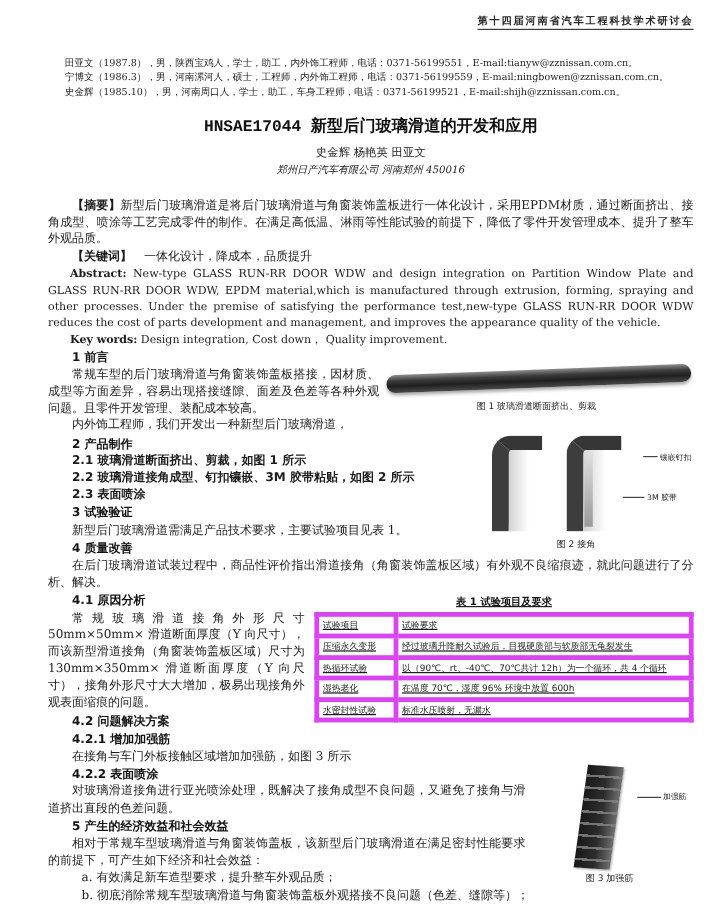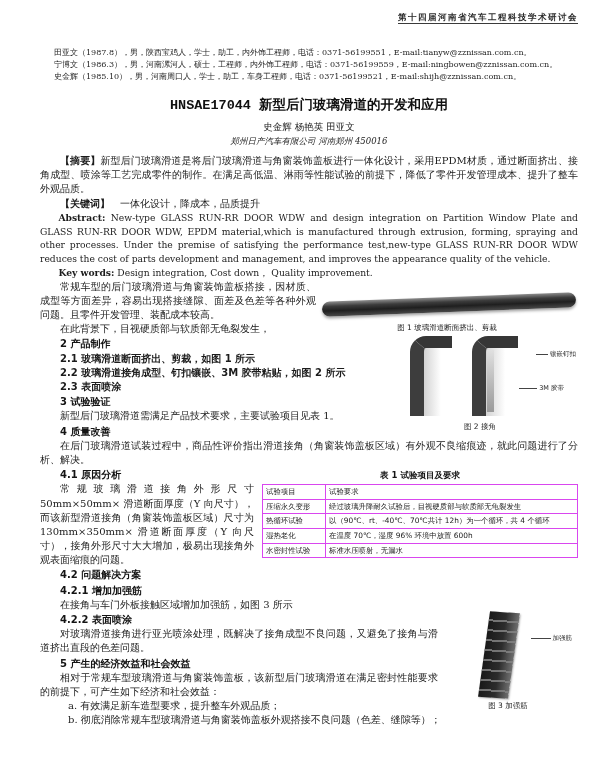--- a/index.html
+++ b/index.html
@@ -17,21 +17,21 @@
   .conf-header span { border-bottom:1px solid #3a3a3a; padding-bottom:1px; }
   .credits { margin:23px 0 0 14px; font-size:8px; line-height:1.5; color:#242424; }
   .title {
     text-align:center; font-family:Liberation Mono, monospace;
     font-weight:bold; font-size:13.5px; color:#101010; margin-top:13px;
   }
   .authors { text-align:center; font-size:9.5px; margin-top:7px; }
   .affil   { text-align:center; font-size:8.5px; font-style:italic; margin-top:2px; }
   .para { font-size:10px; line-height:1.42; text-align:justify; margin:0; }
   .indent { text-indent:2em; }
-  .mt { margin-top:6px; }
+  .mt { margin-top:17px; }
   .en { font-size:9.2px; line-height:1.5; }
   .h2, .h3 {
     font-family:"DejaVu Sans","Liberation Sans",sans-serif; font-weight:bold;
     font-size:10px; line-height:1.42; padding-left:2em; margin:1px 0 0 0; color:#141414;
   }
   .bold-item { font-family:"DejaVu Sans","Liberation Sans",sans-serif; font-weight:bold; padding-left:2em; text-indent:0; }
   .abc { padding-left:2.8em; text-indent:0; }
   .clear { clear:both; }
   
   .fig1 { float:right; width:262px; margin:3px 0 0 10px; }
@@ -54,24 +54,24 @@
   .gshape2 .channel {
     position:absolute; left:1px; top:2px; width:7px; height:62px;
     background:linear-gradient(180deg,#e0e0e0,#9a9a9a);
   }
   .fig2-label { position:absolute; font-size:6.5px; color:#222; white-space:nowrap; font-family:"DejaVu Sans","Liberation Sans",sans-serif; }
   .lead { display:inline-block; height:1px; background:#444; vertical-align:middle; margin-right:2px; }
   .fl1 { right:2px; top:14px; }
   .fl2 { right:14px; top:48px; }
   .fig2 .figcap { margin-top:2px; }
   
-  .table-block { float:right; clear:right; width:316px; margin:3px 0 4px 8px; }
+  .table-block { float:right; clear:right; width:316px; margin:3px 0 4px 8px;text-decoration:underline; }
   .table-title { text-align:center; font-family:"DejaVu Sans","Liberation Sans",sans-serif; font-weight:bold; font-size:8.5px; margin-bottom:2px; color:#141414; }
   table.t1 { width:100%; border-collapse:collapse; font-size:7.4px; border:1.5px solid #222; font-family:"DejaVu Sans","Liberation Sans",sans-serif; }
-  table.t1 td { border:1px solid #d946ef; padding:2px 3px; line-height:1.3; color:#1a1a1a; }
+  table.t1 td { border:4px solid #d946ef; padding:2px 3px; line-height:1.3; color:#1a1a1a; }
   table.t1 td.c1 { width:56px; }
   
   .fig3 { float:right; clear:right; width:140px; margin:2px 0 2px 6px; position:relative; }
   .rib-strip {
     width:30px; height:86px; margin:0 auto 3px 46px;
     background:
       repeating-linear-gradient(180deg, rgba(0,0,0,0) 0 8px, rgba(130,130,130,.85) 8px 10px),
       linear-gradient(90deg,#191919 0%,#2c2c2c 55%,#707070 100%);
     transform:rotate(4deg) skewX(-4deg);
     box-shadow:1px 1px 2px rgba(0,0,0,.3);
@@ -99,22 +99,23 @@
 
   <p class="para indent mt"><b>【摘要】</b><span>新型后门玻璃滑道是将后门玻璃滑道与角窗装饰盖板进行一体化设计，采用EPDM材质，通过断面挤出、接角成型、喷涂等工艺完成零件的制作。在满足高低温、淋雨等性能试验的前提下，降低了零件开发管理成本、提升了整车外观品质。</span></p>
   <p class="para indent"><b>【关键词】</b>　<span>一体化设计，降成本，品质提升</span></p>
   <p class="para indent en"><b>Abstract:</b> <span>New-type GLASS RUN-RR DOOR WDW and design integration on Partition Window Plate and GLASS RUN-RR DOOR WDW, EPDM material,which is manufactured through extrusion, forming, spraying and other processes. Under the premise of satisfying the performance test,new-type GLASS RUN-RR DOOR WDW reduces the cost of parts development and management, and improves the appearance quality of the vehicle.</span></p>
   <p class="para indent en"><b>Key words:</b> <span>Design integration, Cost down， Quality improvement.</span></p>
 
   <figure class="fig1" style="margin-block:0;margin-inline:0 0;">
     <div class="strip1"></div>
     <figcaption class="figcap">图 1 玻璃滑道断面挤出、剪裁</figcaption>
   </figure>
+  <div class="h2">1 前言</div>
   <p class="para indent">常规车型的后门玻璃滑道与角窗装饰盖板搭接，因材质、成型等方面差异，容易出现搭接缝隙、面差及色差等各种外观问题。且零件开发管理、装配成本较高。</p>
-  <p class="para indent">在此背景下，目视硬质部与软质部无龟裂发生，</p>
+  <p class="para indent">内外饰工程师，我们开发出一种新型后门玻璃滑道，</p>
 
   <figure class="fig2" style="margin-block:0;margin-inline:0 0;">
     <div class="fig2-shapes">
       <div class="gshape"></div>
       <div class="gshape gshape2">
         <div class="channel"></div>
       </div>
     </div>
     <div class="fig2-label fl1"><span class="lead" style="width:12px"></span><span>镶嵌钉扣</span></div>
     <div class="fig2-label fl2"><span class="lead" style="width:18px"></span><span>3M 胶带</span></div>

